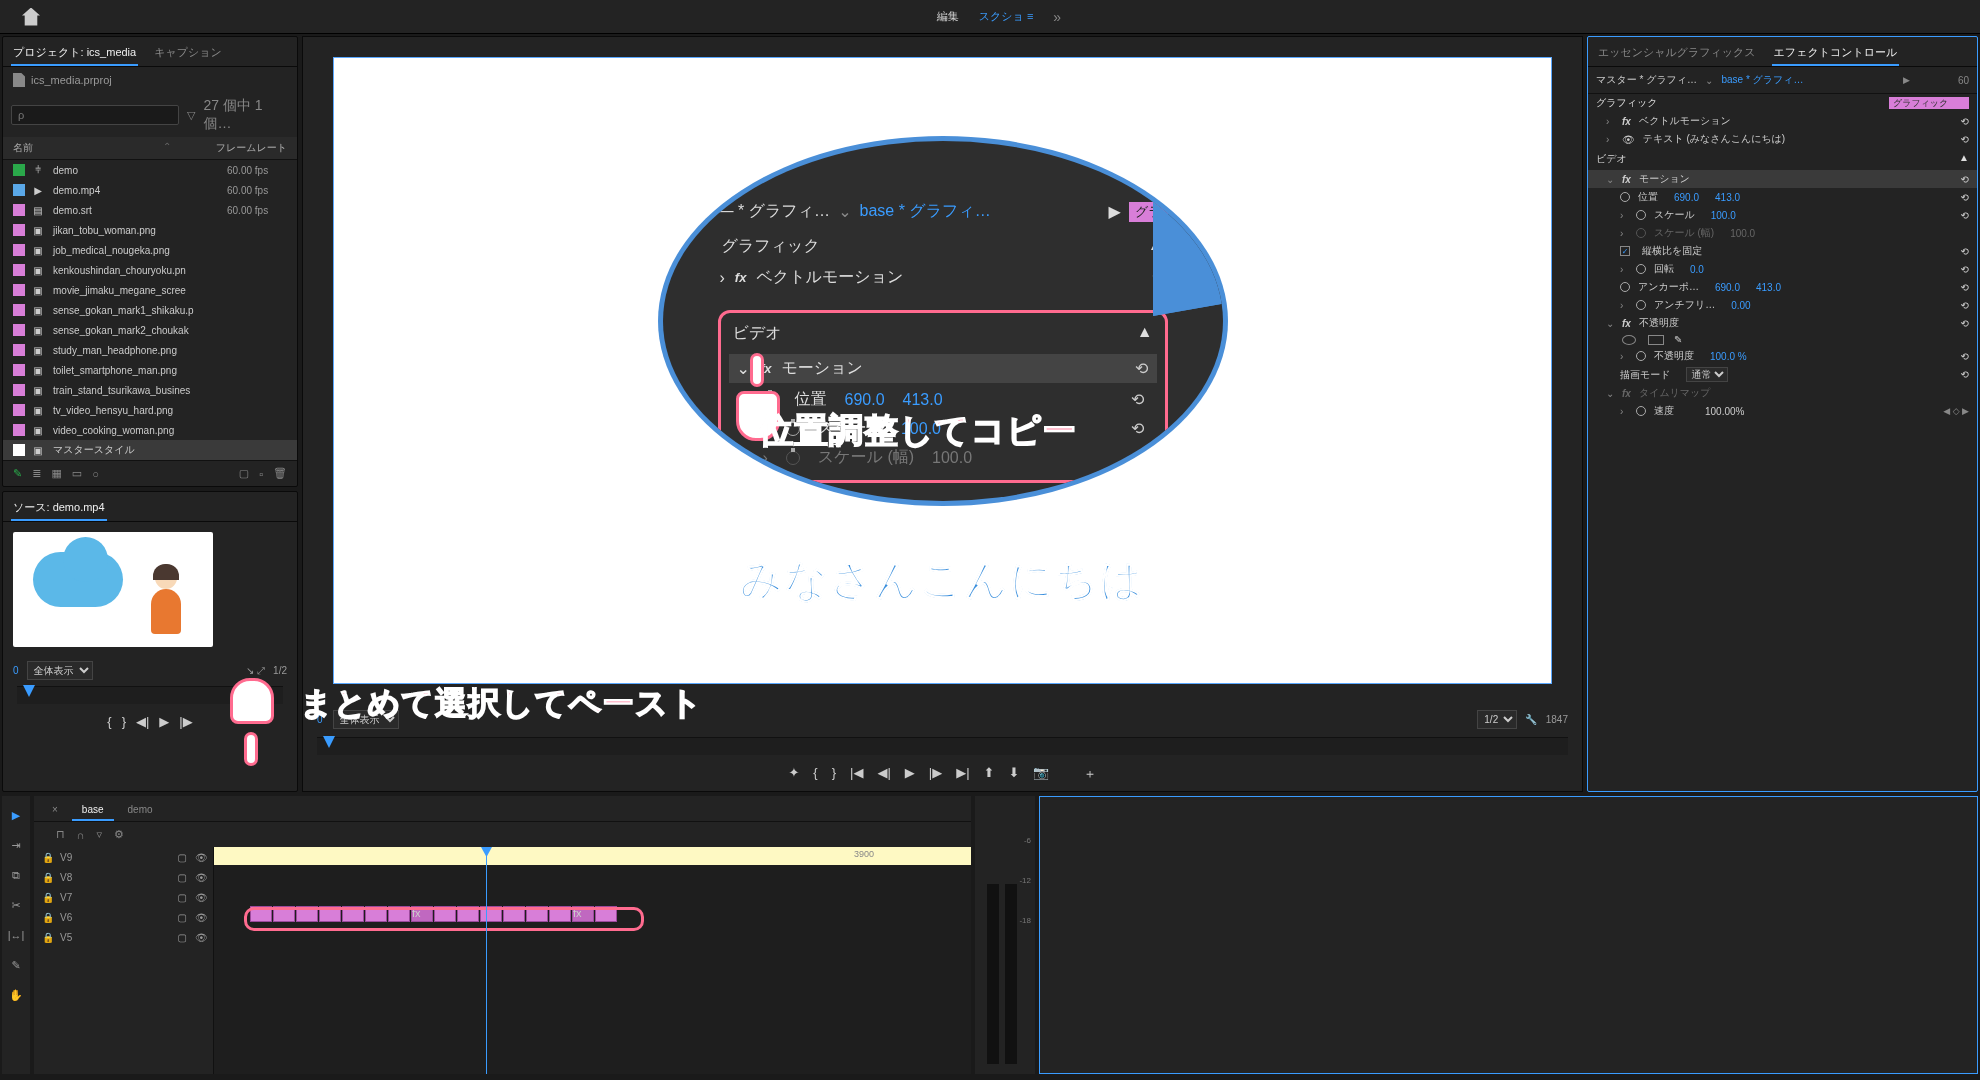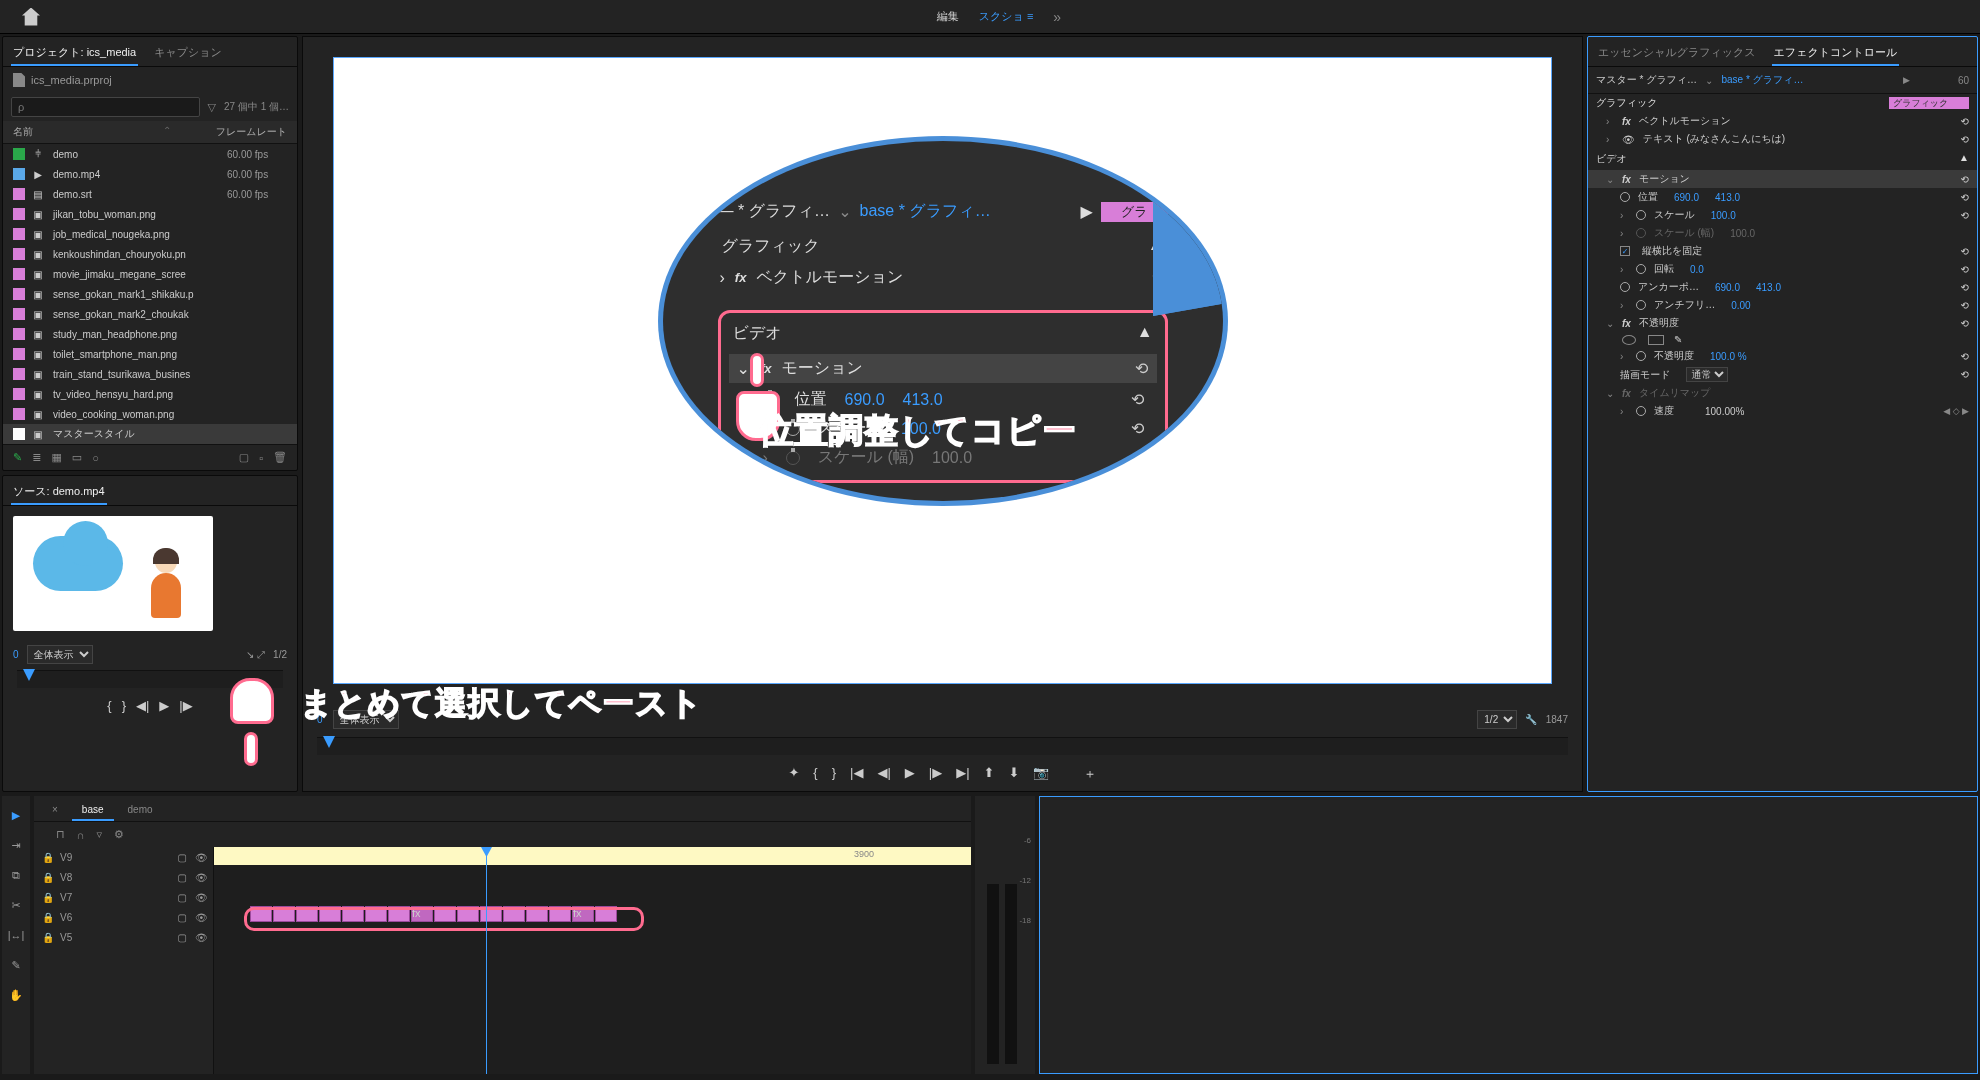--- a/index.html
+++ b/index.html
@@ -13,21 +13,21 @@
 .main{display:flex;height:760px}
 .leftcol{width:300px;display:flex;flex-direction:column}
 .panel{background:#232323;border:1px solid #0a0a0a;margin:2px;border-radius:2px}
 .panel-tabs{display:flex;border-bottom:1px solid #0a0a0a;padding:4px 8px 0;gap:14px;font-size:11px}
 .panel-tab{padding:4px 2px;color:#888;cursor:pointer}
 .panel-tab.active{color:#eee;border-bottom:2px solid #3a9cff}
 .prjfile{display:flex;align-items:center;gap:6px;padding:6px 10px;color:#999}
 .prjfile .icon{width:12px;height:14px;background:#888;clip-path:polygon(0 0,70% 0,100% 25%,100% 100%,0 100%)}
 .searchrow{display:flex;align-items:center;padding:4px 8px;gap:8px}
 .searchrow input{flex:1;background:#1a1a1a;border:1px solid #444;color:#ccc;padding:3px 18px 3px 6px;font-size:11px;border-radius:2px}
-.searchrow .cnt{color:#888;font-size:10px}
+.searchrow .cnt{color:#888;font-size:14px}
 .hdrrow{display:flex;padding:4px 10px;background:#2a2a2a;border-bottom:1px solid #111;font-size:10px;color:#aaa}
 .hdrrow .c1{width:150px}
 .asset{display:flex;align-items:center;padding:3px 10px;font-size:10px}
 .asset .swatch{width:12px;height:12px;margin-right:6px}
 .asset .ficon{width:14px;height:14px;margin-right:8px;display:flex;align-items:center;justify-content:center}
 .asset .name{flex:1;color:#ccc}
 .asset .fps{width:60px;color:#999}
 .asset.sel{background:#3a3a3a}
 .tbar{display:flex;gap:10px;padding:6px 10px;align-items:center;color:#888;border-top:1px solid #111}
 .source-thumb{width:200px;height:115px;background:#fff;margin:10px;border-radius:2px;position:relative;display:flex;align-items:center;justify-content:center}
@@ -293,21 +293,21 @@
     <div class="program">
       <div class="canvas">
         <div class="zoomed">
           <div class="pointer-tri"></div>
           <div class="inner">
             <div class="hdrline">
                 <span>— * グラフィ…</span>
                 <span style="color:#888">⌄</span>
                 <span class="bluelink">base * グラフィ…</span>
                 <span style="margin-left:auto">▶</span>
-                <span style="background:#d87ed8;padding:1px 20px;font-size:13px;color:#222">グラ</span>
+                <span style="background:#d87ed8;padding:1px 6px;font-size:13px;color:#222">グラ</span>
               </div>
             <div class="sechdr">
                 <span>グラフィック</span>
                 <span>▲</span>
               </div>
             <div class="fxrow">
                 <span>›</span>
                 <span class="fxicon">fx</span>
                 <span>ベクトルモーション</span>
                 <span class="reset">⟲</span>
@@ -344,20 +344,21 @@
                   <span>100.0</span>
                 </div>
             </div>
           </div>
         </div>
         <div class="finger">
             <div class="idx"></div>
             <div class="hand"></div>
           </div>
         <div class="anno1">位置調整してコピー</div>
+        <div class="subtitle">みなさんこんにちは</div>
       </div>
       <div class="progctrl">
         <span style="color:#3a9cff">0</span>
         <select><option>全体表示</option></select>
         <div class="right">
           <select><option>1/2</option></select>
           <span>🔧</span>
           <span>1847</span>
         </div>
       </div>

